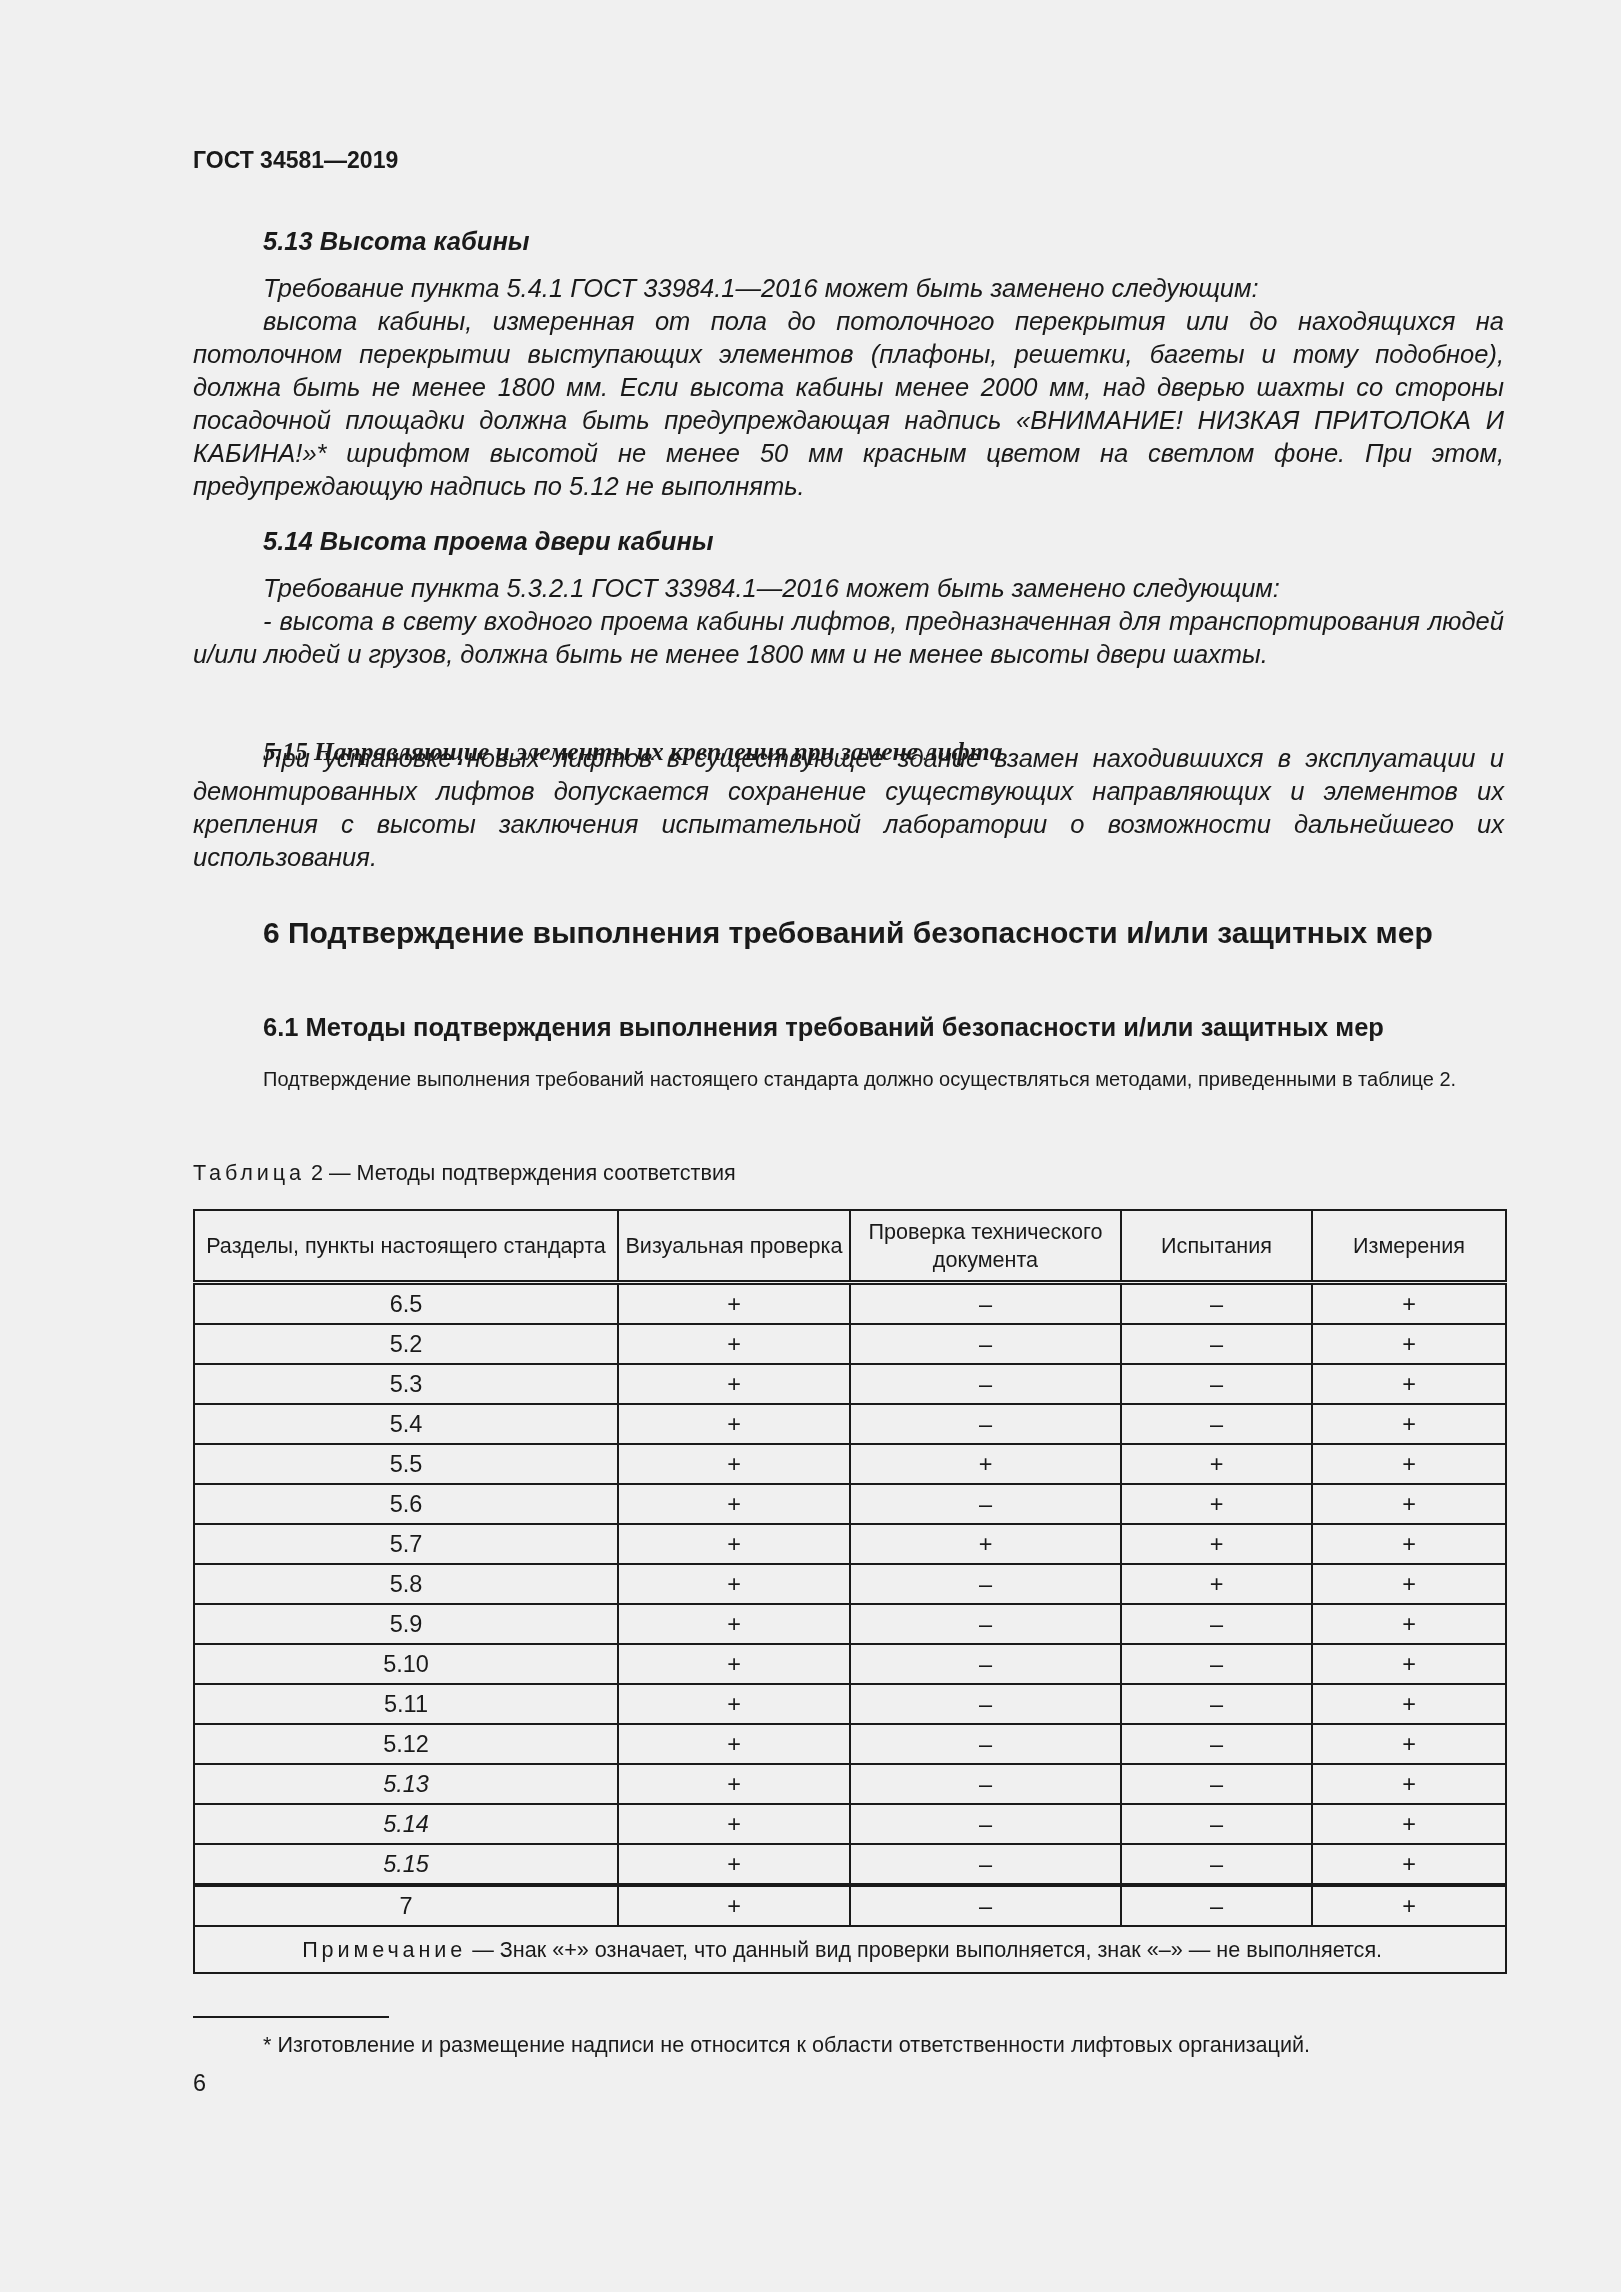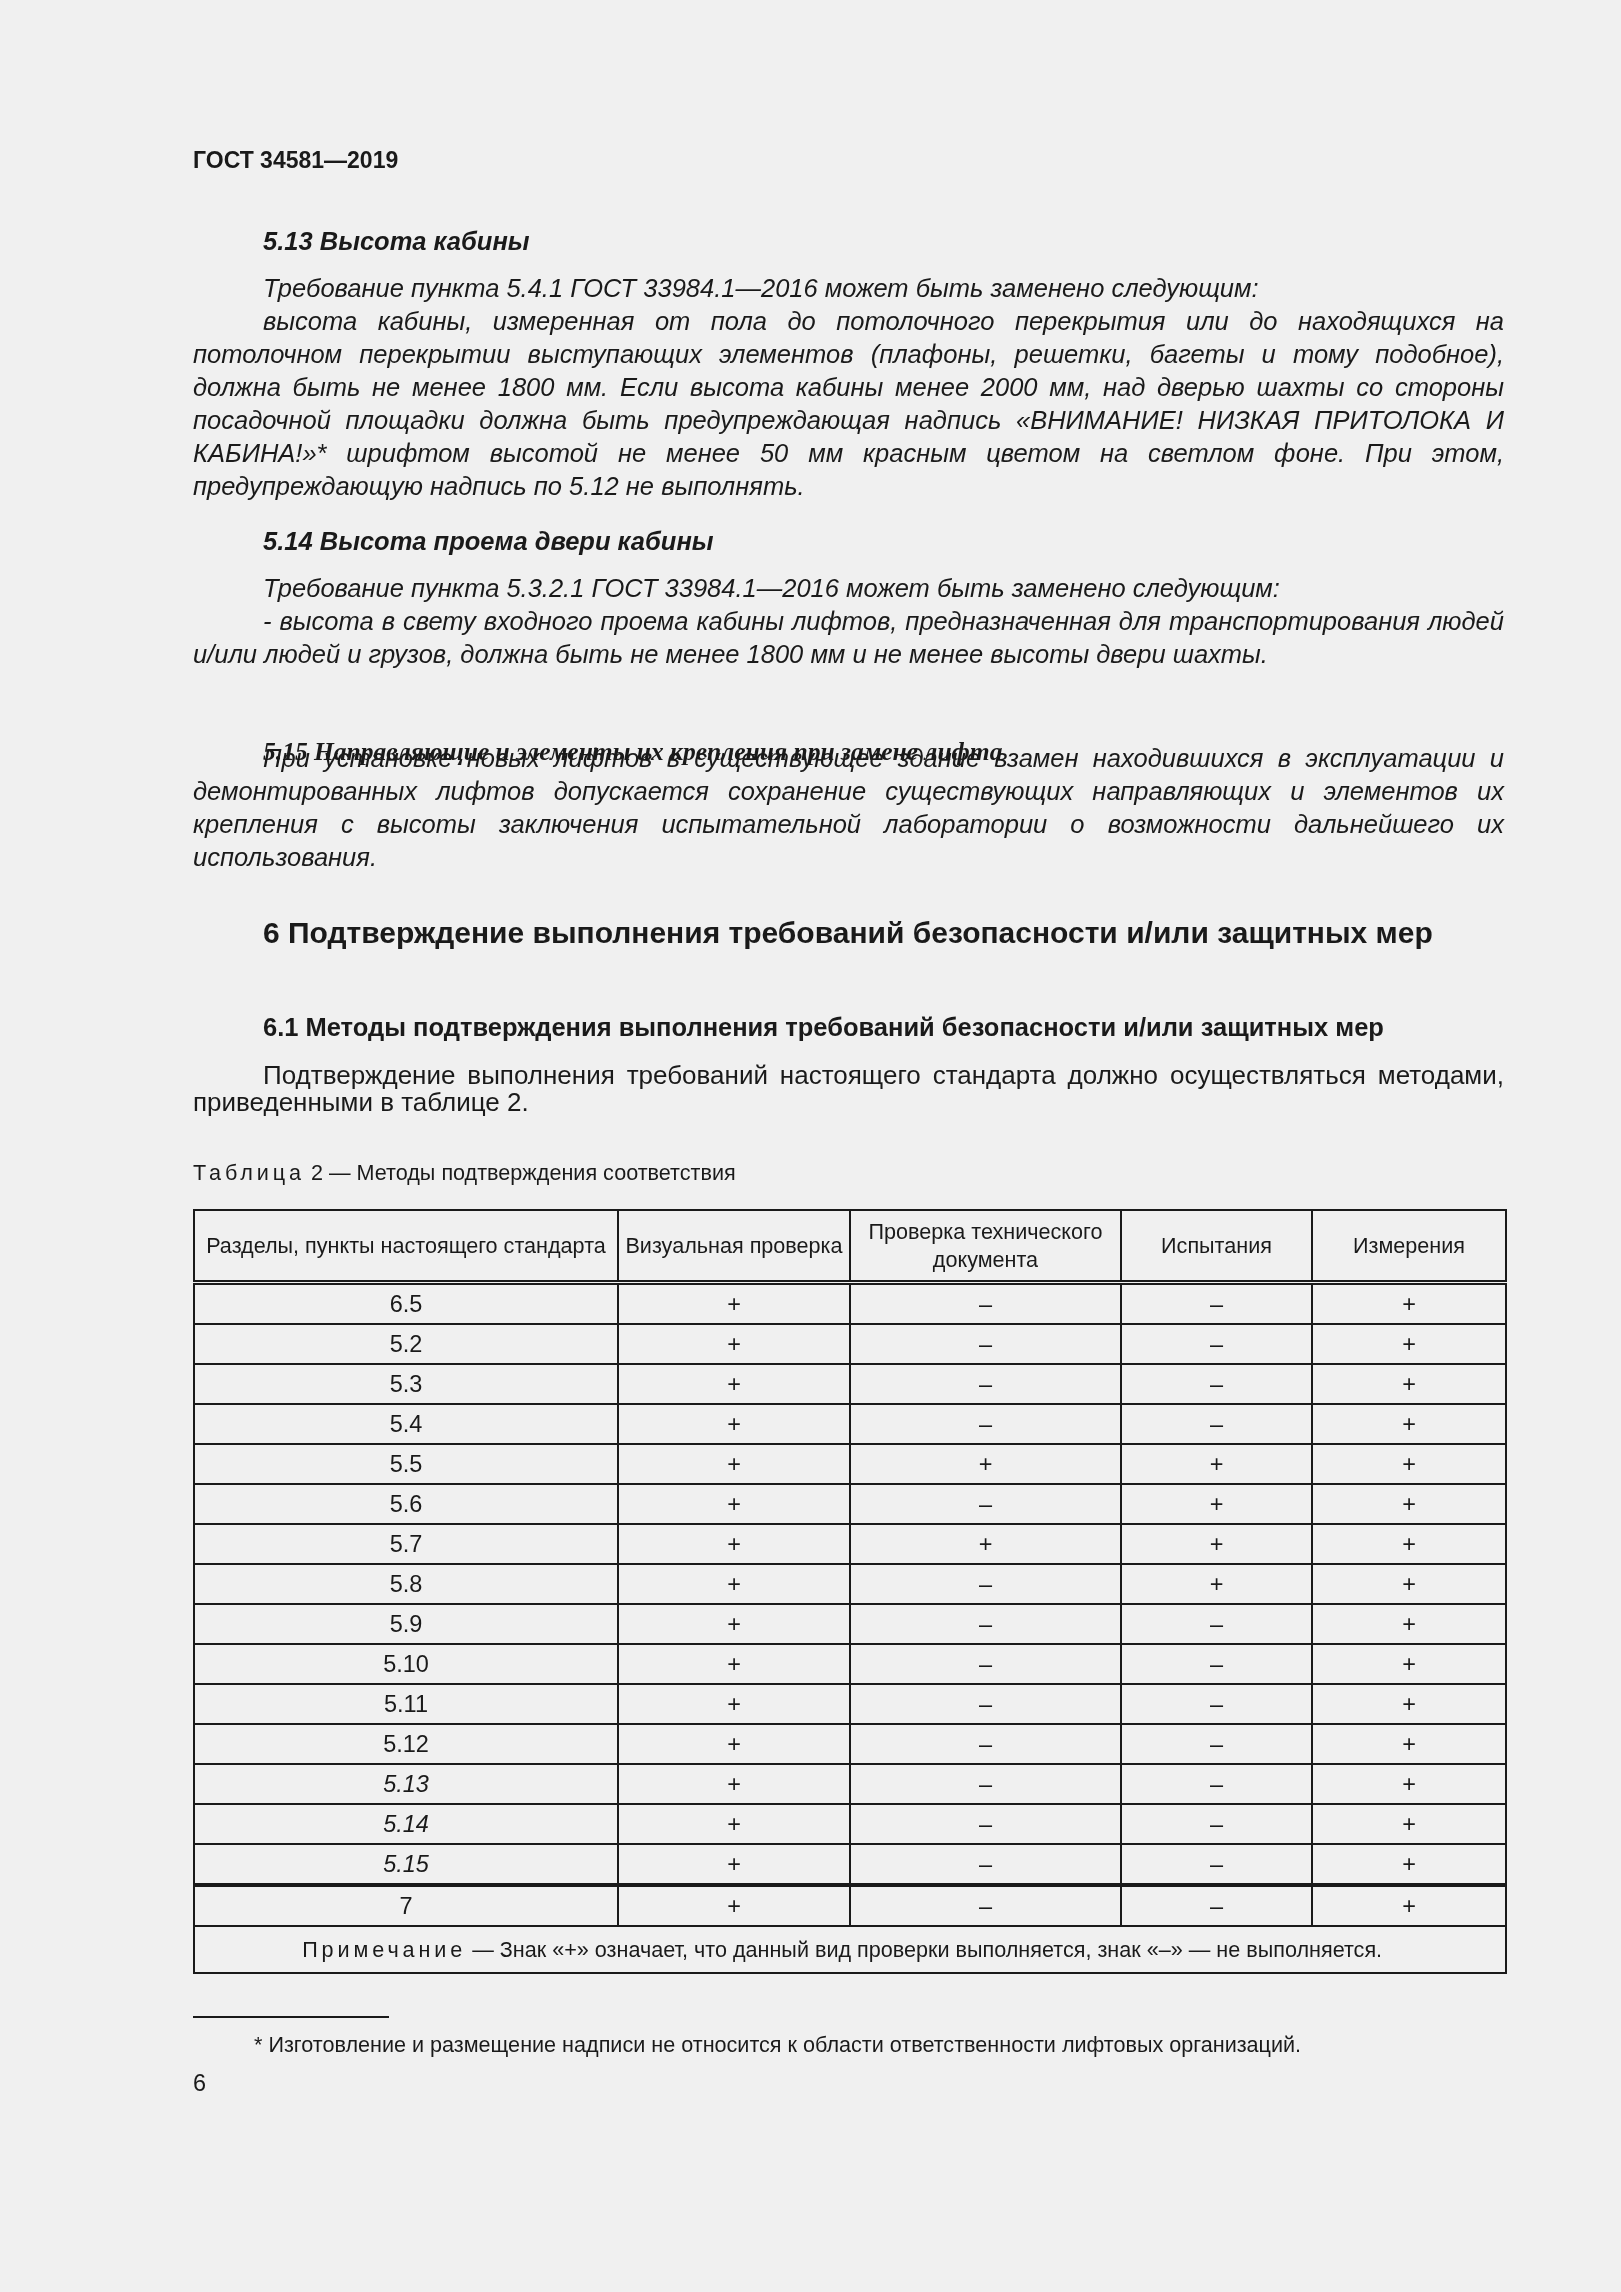--- a/index.html
+++ b/index.html
@@ -8,39 +8,39 @@
     font-family:"Liberation Sans", "DejaVu Sans", sans-serif; color:#1a1a1a;
     overflow:hidden;
   }
   .abs { position:absolute; }
   .doc-code { left:193px; top:147px; font-size:23px; font-weight:bold; }
   .sec-title { left:263px; font-size:25.5px; font-weight:bold; font-style:italic; }
   .para { left:193px; width:1311px; font-size:25.5px; font-style:italic; line-height:33px; text-align:justify; }
   .para p { margin:0; text-indent:70px; }
   .h6 { left:263px; width:1274px; font-size:30px; font-weight:bold; line-height:39px; }
   .h61 { left:263px; top:1013px; font-size:25.5px; font-weight:bold; }
-  .body-para { left:193px; top:1062px; width:1311px; font-size:26px; line-height:27px; text-align:justify; }
+  .body-para { left:193px; top:1062px; width:1311px; font-size:20px; line-height:35px; text-align:justify; }
   .body-para p { margin:0; text-indent:70px; }
   .table-caption { left:193px; top:1160px; font-size:21.6px; }
   .table-caption .sp { letter-spacing:3.9px;margin-top:38px; }
   table.methods {
     position:absolute; left:193px; top:1209px; width:1312px;
     border-collapse:collapse; font-size:21.6px; table-layout:fixed;
   }
   table.methods th, table.methods td {
     border:2.9px solid #1a1a1a; text-align:center; padding:0;
   }
   table.methods th { height:69px; font-weight:normal; line-height:27.4px; border-bottom:5.9px double #1a1a1a; }
   table.methods td { height:38px; font-size:23.5px; }
   table.methods td.it { font-style:italic; }
   table.methods tr.last-row td { border-top:4.9px solid #1a1a1a; }
   table.methods td.note { text-align:center; padding-right:15.7px; height:45px; font-size:21.6px; }
   .note .sp { letter-spacing:3.9px; }
   .fn-rule { left:193px; top:2016px; width:196px; height:2px; background:#1a1a1a; }
-  .footnote { left:254px; top:2032px; font-size:21.6px; }
+  .footnote { left:263px; top:2032px; font-size:21.6px; }
   .page-num { left:193px; top:2070px; font-size:23.5px; }
 </style>
 </head>
 <body>
 
 <div class="abs doc-code">ГОСТ 34581—2019</div>
 
 <div class="abs sec-title" style="top:227px;font-style:italic;">5.13  Высота кабины</div>
 <div class="abs para" style="top:272px;">
   <p>Требование пункта 5.4.1 ГОСТ 33984.1—2016 может быть заменено следующим:</p>

